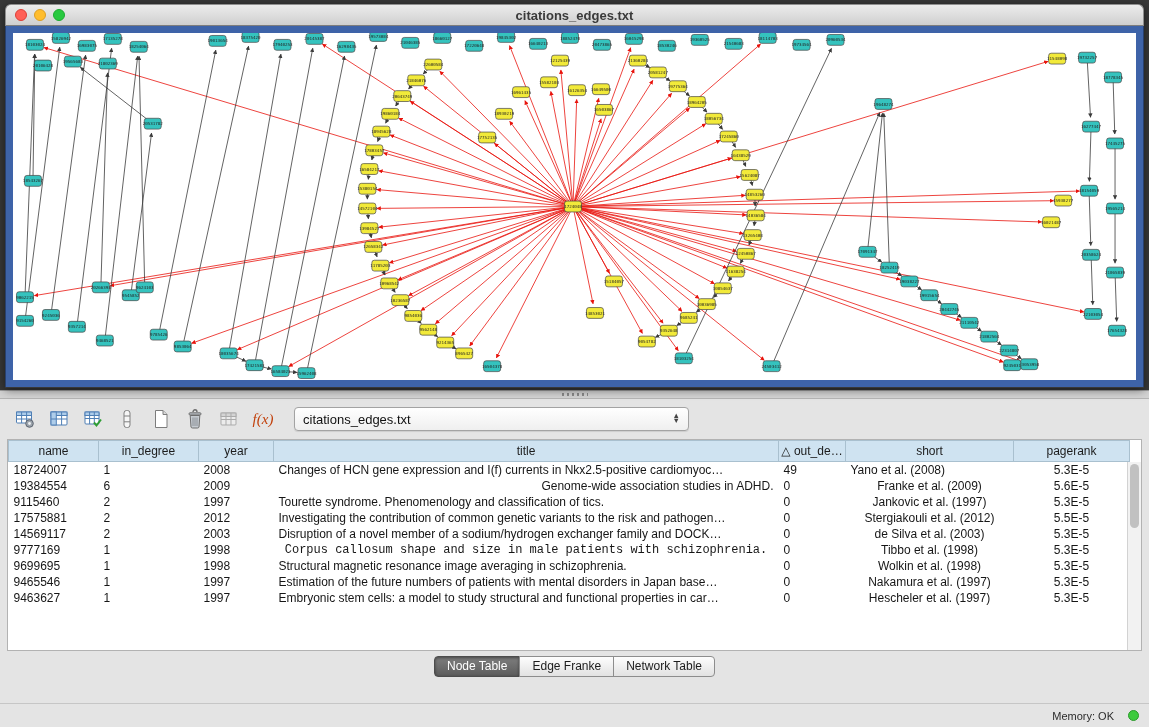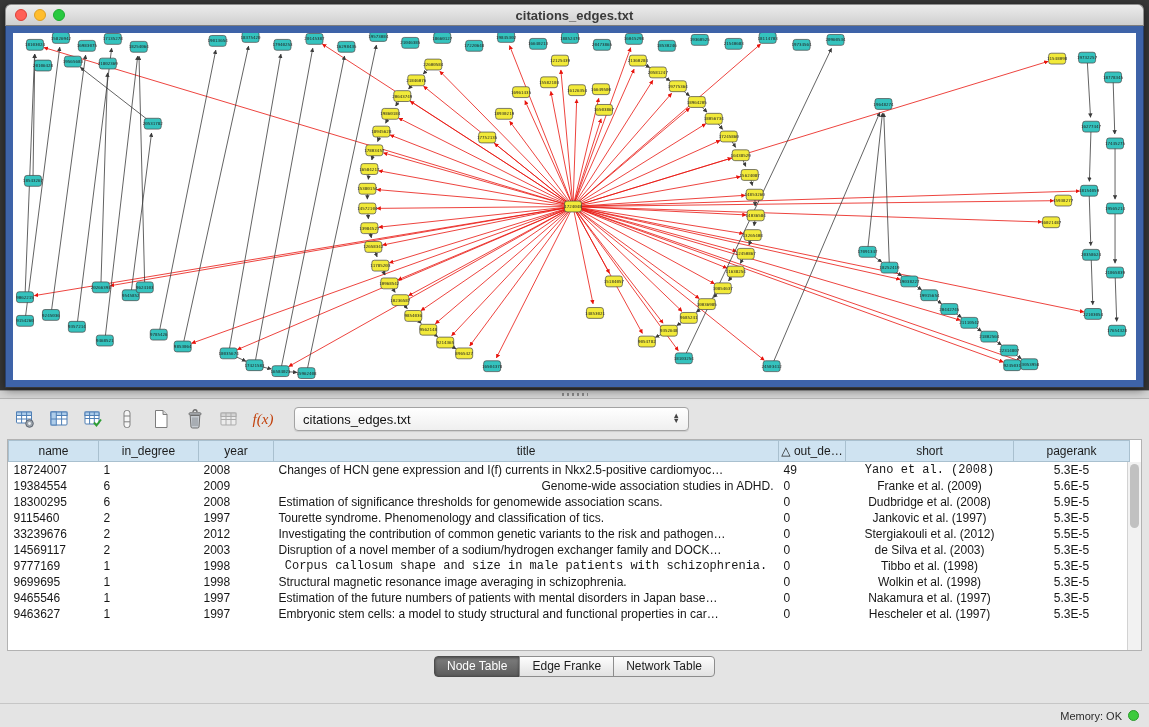--- a/index.html
+++ b/index.html
@@ -66,21 +66,21 @@
   .tabbar { height:30px; display:flex; align-items:center; justify-content:center; }
   .tab { height:21px; padding:0 12px; font-size:12px; border:1px solid #8d8d8d; margin-left:-1px;
          background:linear-gradient(#fdfdfd,#e2e2e2); color:#1c1c1c; display:flex; align-items:center;
          cursor:pointer; }
   .tab:first-child { border-radius:4px 0 0 4px; margin-left:0; }
   .tab:last-child { border-radius:0 4px 4px 0; }
   .tab.active { background:linear-gradient(#7e7e7e,#5c5c5c); color:#fff; border-color:#4c4c4c;
                 box-shadow:inset 0 1px 3px rgba(0,0,0,.45); }
 
   .statusbar { height:24px; margin-top:auto; display:flex; align-items:center; justify-content:flex-end;
-               gap:6px; padding:0 10px; border-top:1px solid #c6c6c6; background:#e4e4e4; }
+               gap:14px; padding:0 10px; border-top:1px solid #c6c6c6; background:#e4e4e4; }
   .mem-label { font-size:11px; color:#2c2c2c; }
   .mem-dot { width:11px; height:11px; border-radius:50%; background:#3ecb3e; border:1px solid #2b9a2b; }
 </style>
 </head>
 <body>
 
 <div class="app">
 
   <div class="desktop">
     <div class="net-window">
@@ -820,52 +820,43 @@
               <th>pagerank</th>
             </tr>
           </thead>
         <tbody id="tbl-body">
             <tr>
               <td style="text-align: left;">18724007</td>
               <td style="text-align: left;">1</td>
               <td style="text-align: left;">2008</td>
               <td style="text-align: left;">Changes of HCN gene expression and I(f) currents in Nkx2.5-positive cardiomyoc…</td>
               <td style="text-align: left;">49</td>
-              <td style="text-align: center; font-family: Liberation Mono, monospace;">Yano et al. (2008)</td>
+              <td style="text-align: left;">Yano et al. (2008)</td>
               <td style="text-align: center;">5.3E-5</td>
             </tr>
             <tr>
               <td style="text-align: left;">19384554</td>
               <td style="text-align: left;">6</td>
               <td style="text-align: left;">2009</td>
               <td style="text-align: right; margin-top: 24px;">Genome-wide association studies in ADHD.</td>
               <td style="text-align: left;">0</td>
               <td style="text-align: center;">Franke et al. (2009)</td>
               <td style="text-align: center;">5.6E-5</td>
             </tr>
             <tr>
-              <td style="text-align: left;">18300295</td>
-              <td style="text-align: left;">6</td>
-              <td style="text-align: left;">2008</td>
-              <td style="text-align: left;">Estimation of significance thresholds for genomewide association scans.</td>
-              <td style="text-align: left;">0</td>
-              <td style="text-align: center;">Dudbridge et al. (2008)</td>
-              <td style="text-align: center;">5.9E-5</td>
-            </tr>
-            <tr>
               <td style="text-align: left;">9115460</td>
               <td style="text-align: left;">2</td>
               <td style="text-align: left;">1997</td>
               <td style="text-align: left;">Tourette syndrome. Phenomenology and classification of tics.</td>
               <td style="text-align: left;">0</td>
               <td style="text-align: center;">Jankovic et al. (1997)</td>
               <td style="text-align: center;">5.3E-5</td>
             </tr>
             <tr>
-              <td style="text-align: left;">33239676</td>
+              <td style="text-align: left;">17575881</td>
               <td style="text-align: left;">2</td>
               <td style="text-align: left;">2012</td>
               <td style="text-align: left;">Investigating the contribution of common genetic variants to the risk and pathogen…</td>
               <td style="text-align: left;">0</td>
               <td style="text-align: center;">Stergiakouli et al. (2012)</td>
               <td style="text-align: center;">5.5E-5</td>
             </tr>
             <tr>
               <td style="text-align: left;">14569117</td>
               <td style="text-align: left;">2</td>

